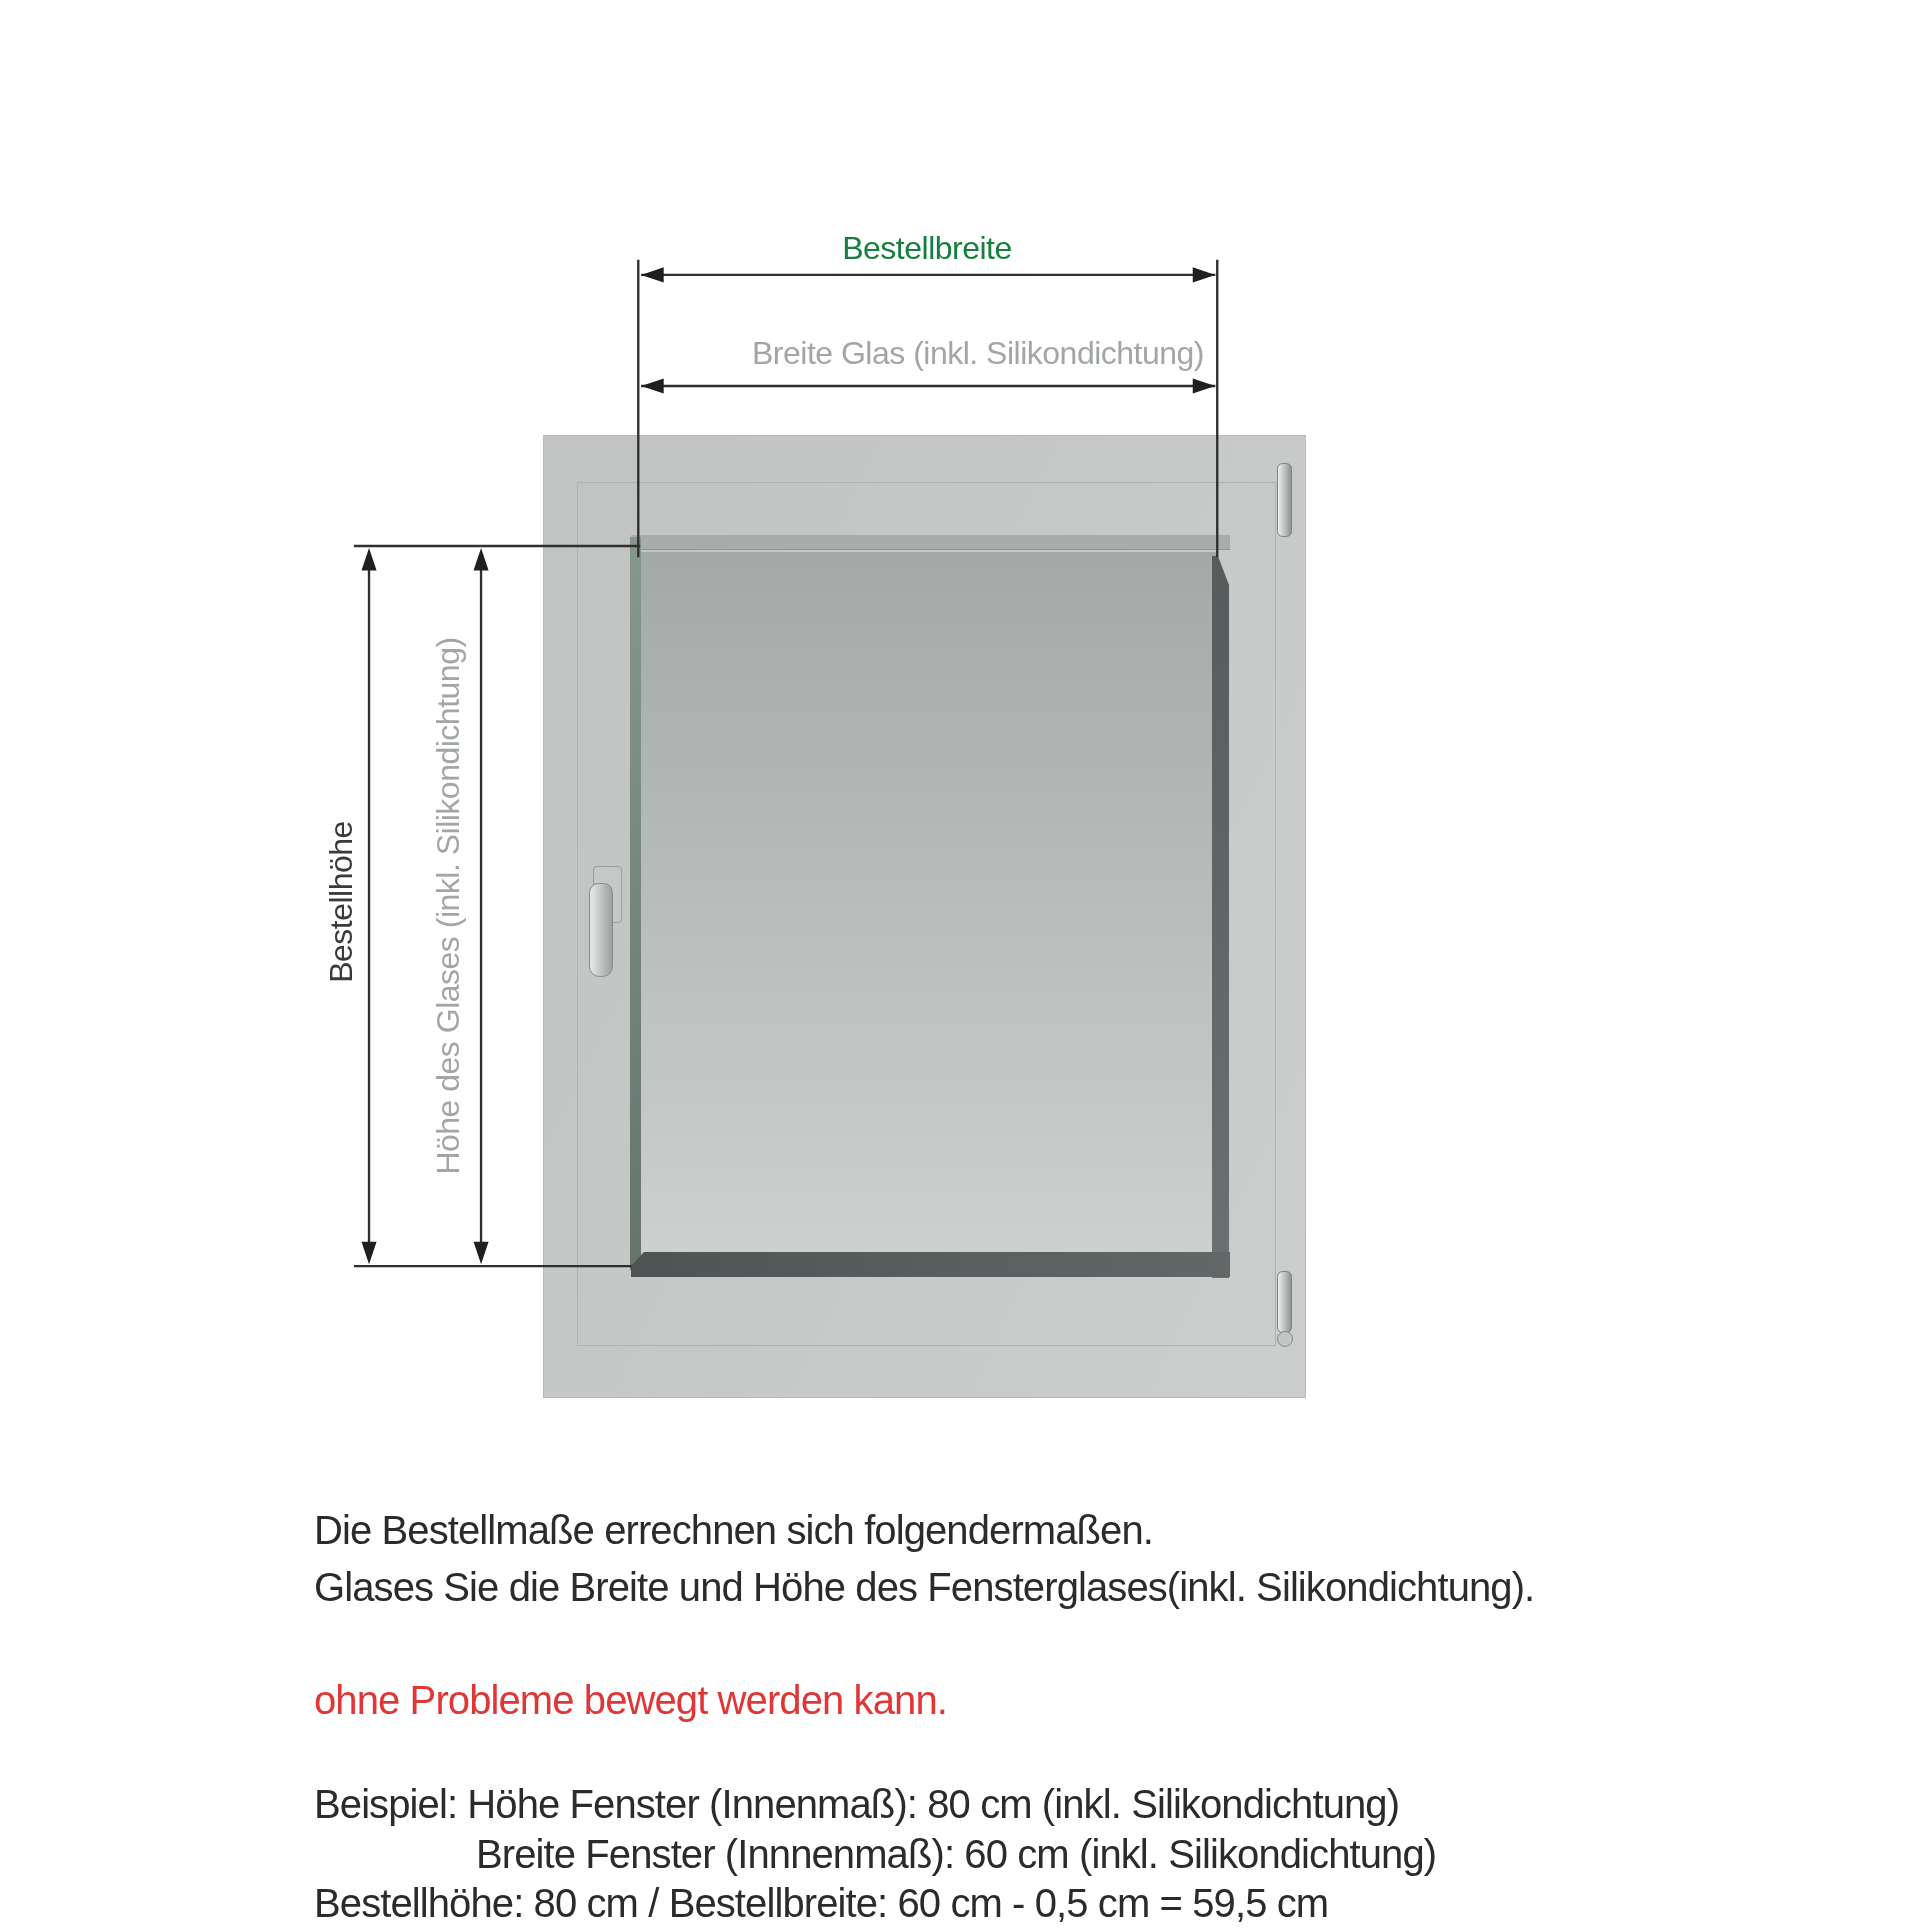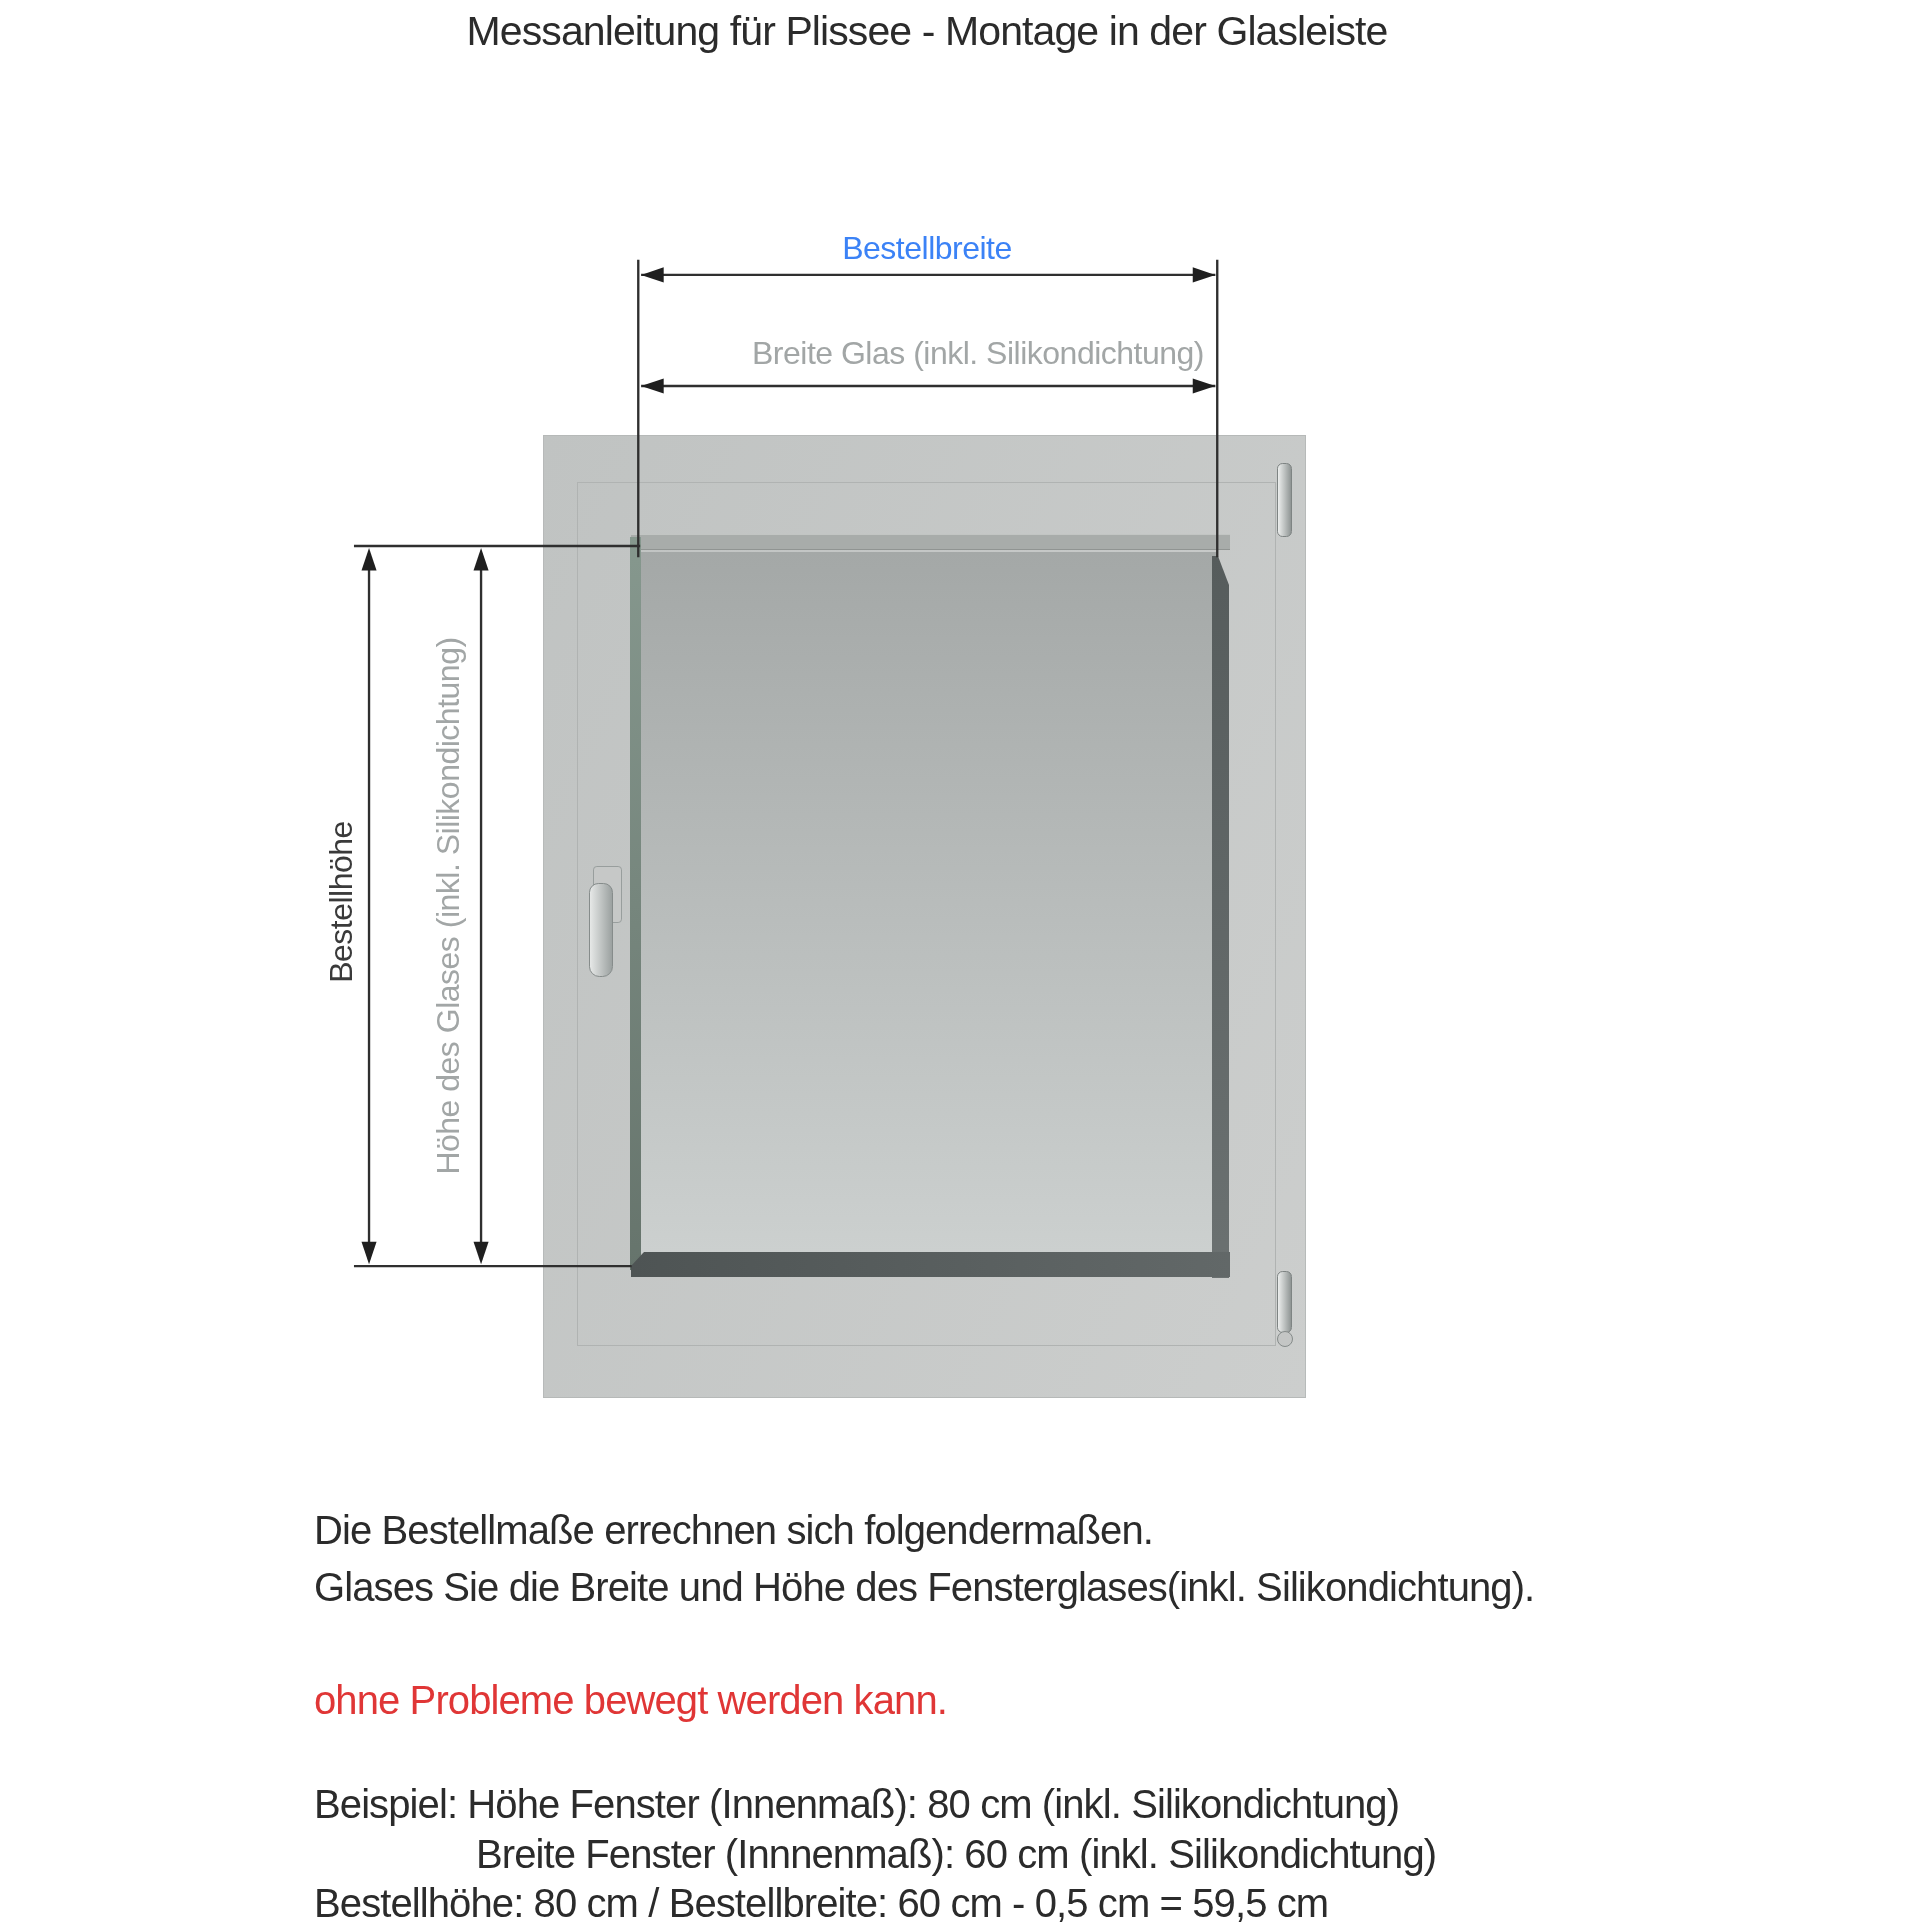--- a/index.html
+++ b/index.html
@@ -6,21 +6,21 @@
   .canvas{
     position:relative;width:1928px;height:1928px;background:#ffffff;overflow:hidden;
     font-family:"Liberation Sans",sans-serif;color:#2b2b2b;
   }
   .title{
     position:absolute;top:7.5px;left:927px;transform:translateX(-50%);
     font-size:41px;letter-spacing:-0.9px;white-space:nowrap;color:#2b2b2b;
   }
   
   .dimlabel{position:absolute;white-space:nowrap;font-size:32px;letter-spacing:-0.5px;}
-  .lbl-order-width{top:230px;left:927px;transform:translateX(-50%);color:#3b82f6;}
+  .lbl-order-width{top:230px;left:927px;transform:translateX(-50%);color:#15803d;}
   .lbl-glass-width{top:335px;left:978px;transform:translateX(-50%);color:#a2a6a6;}
   .vlabel{position:absolute;white-space:nowrap;font-size:32px;letter-spacing:-0.5px;}
   .lbl-order-height{left:341px;top:902px;transform:translate(-50%,-50%) rotate(-90deg);color:#3a3a3a;}
   .lbl-glass-height{left:448px;top:906px;transform:translate(-50%,-50%) rotate(-90deg);color:#a2a6a6;}
   
   .window{
     position:absolute;left:543px;top:435px;width:763px;height:963px;
     background:linear-gradient(115deg,#c0c3c2,#cccecd);
     box-shadow:0 0 0 0.9px #b6b9b8 inset;
   }
@@ -78,21 +78,20 @@
   .tline{position:absolute;left:314px;font-size:40px;letter-spacing:-0.9px;white-space:nowrap;color:#2b2b2b;}
   .tline.red{color:#e03636;}
   .t1{top:1508px;} .t2{top:1565px;} .t3{top:1621px;} .t4{top:1678px;}
   .t5{top:1782px;} .t6{top:1832px;left:476px;} .t7{top:1881px;}
 </style>
 </head>
 <body>
 
 <div class="canvas">
 
-  <div class="title">Messanleitung für Plissee - Montage in der Glasleiste</div>
 
   <div class="window">
     <div class="sash"></div>
     <div class="glass-band-top"></div>
     <div class="glass-pane"></div>
     <div class="glass-left"></div>
     <div class="glass-right"></div>
     <div class="glass-bottom"></div>
     <div class="handle-plate"></div>
     <div class="handle-grip"></div>

